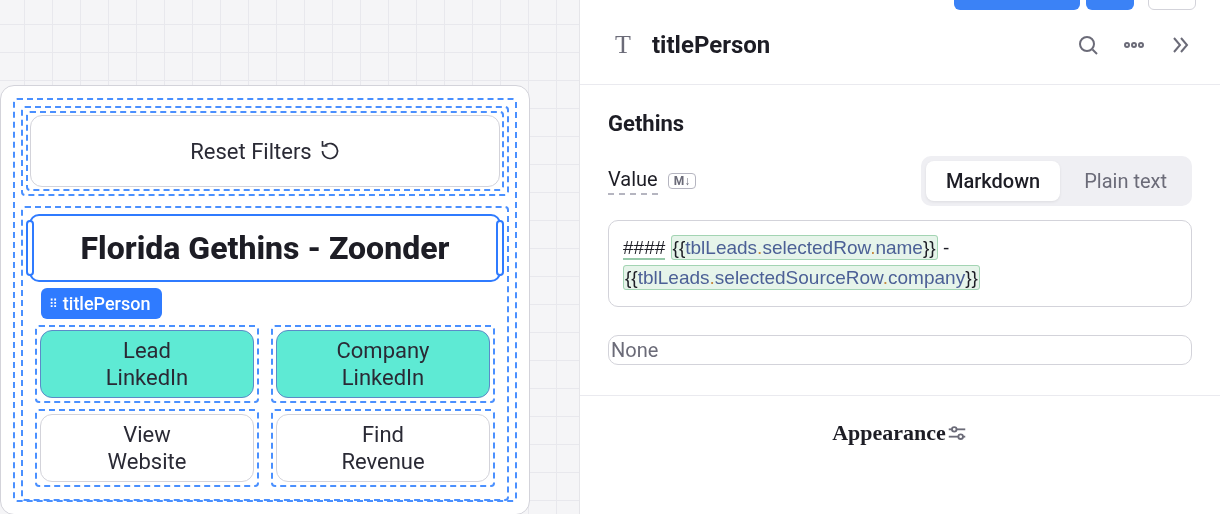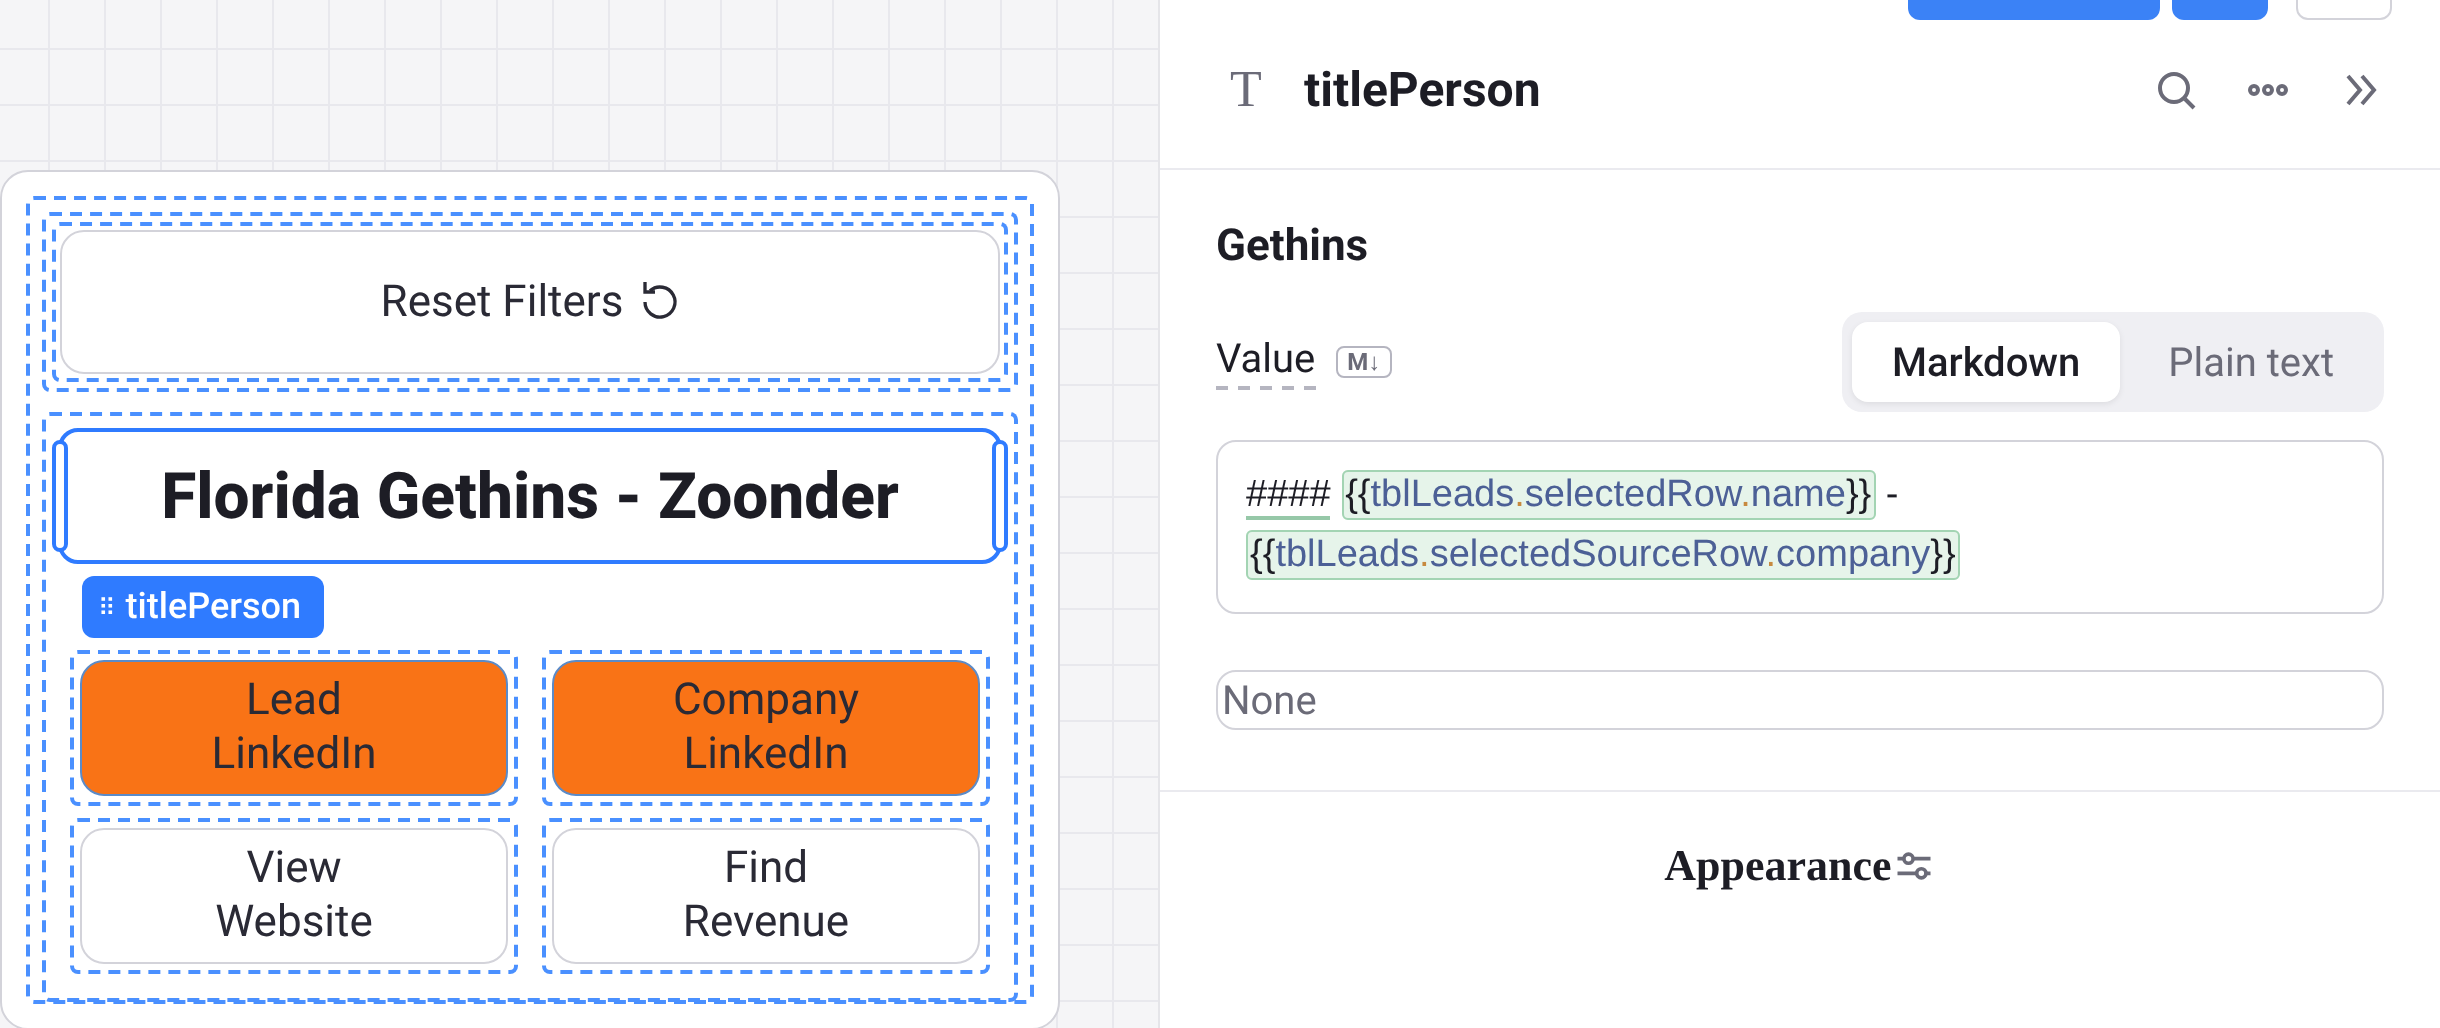--- a/index.html
+++ b/index.html
@@ -148,21 +148,21 @@
     flex-direction: column;
     align-items: center;
     justify-content: center;
     font-size: 22px;
     color: #2a2a35;
     line-height: 1.25;
     text-align: center;
     cursor: pointer;
   }
   .pill.blue {
-    background: #f97316;
+    background: #5eead4;
     border: 1.5px solid #5b8bc8;
   }
   .pill.grey {
     background: #fff;
     border: 1.5px solid #d3d3da;
   }
 
   
   .inspector {
     flex: 1;

